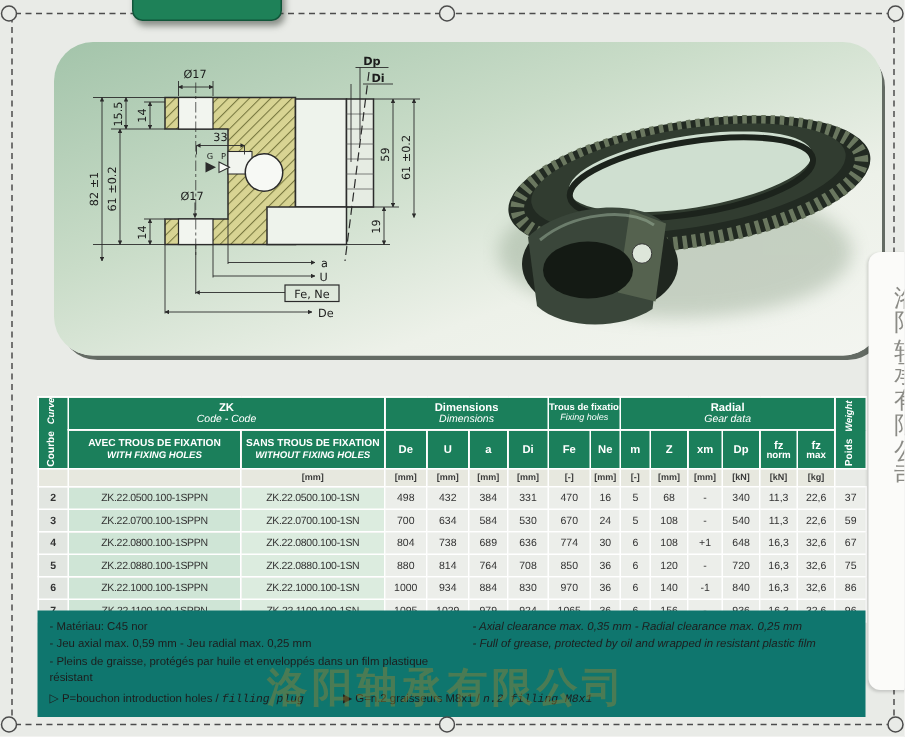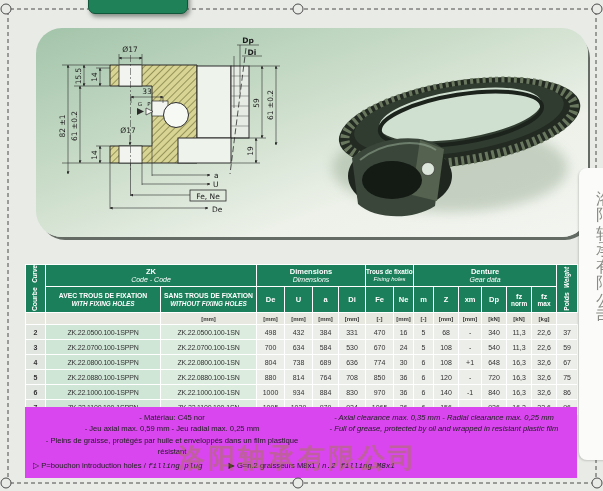--- a/index.html
+++ b/index.html
@@ -31,22 +31,22 @@
   .rotcell{background:#1b7f5b;color:#fff;}
   .rot{writing-mode:vertical-rl;transform:rotate(180deg);margin:0 auto;line-height:1.05;}
   .rot .fr{font-weight:bold;font-size:6.8px;}
   .rot .en{font-style:italic;font-size:6.3px;}
   tr.units td{background:#e7e8df;font-size:6px;font-weight:bold;color:#3a3a3a;height:11px;}
   tbody td{font-size:7px;color:#333;height:14px;background:#eceeea;}
   td.curve{background:#e2e6e1;font-weight:bold;}
   td.c1{background:#cfe5d6;letter-spacing:-0.2px;}
   td.c2{background:#dcecdf;letter-spacing:-0.2px;}
   
-  .notes{position:absolute;left:25px;top:407px;width:552px;height:71px;background:#d946ef;z-index:4;
-         font-size:7.6px;line-height:1.5;color:#1d1d1d;padding:5px 0 0 0;box-sizing:border-box;text-align:center;}
+  .notes{position:absolute;left:25px;top:407px;width:552px;height:71px;background:#0f766e;z-index:4;
+         font-size:7.6px;line-height:1.5;color:#1d1d1d;padding:5px 0 0 0;box-sizing:border-box;}
   .notes .cols{display:grid;grid-template-columns:278px 1fr;column-gap:4px;padding:0 4px 0 8px;}
   .notes .en-line{font-style:italic;}
   .legend{display:flex;gap:26px;padding:2px 0 0 8px;}
   .legend .tri{font-size:8px;}
   .legend .it{font-style:italic;font-family:Liberation Mono, monospace;}
   
   .wm-bottom{position:absolute;left:178px;top:440px;z-index:40;font-family:"DejaVu Sans",sans-serif;
              font-size:27px;font-weight:bold;color:rgba(158,132,48,.42);letter-spacing:3px;pointer-events:none;}
   .side-box{position:absolute;left:579px;top:168px;width:30px;height:292px;background:#fbfbf9;
             border-radius:8px 0 0 8px;box-shadow:-1px 1px 2px rgba(0,0,0,.15);z-index:45;overflow:hidden;}
@@ -234,21 +234,21 @@
         </th>
         <th class="gh" colspan="4">
           <span class="fr">Dimensions</span>
           <span class="en">Dimensions</span>
         </th>
         <th class="gh" colspan="2">
           <span class="fr" style="font-size:6.3px">Trous de fixation</span>
           <span class="en" style="font-size:6px">Fixing holes</span>
         </th>
         <th class="gh" colspan="6">
-          <span class="fr">Denture</span>
+          <span class="fr">Radial</span>
           <span class="en">Gear data</span>
         </th>
         <th class="rotcell" rowspan="2">
           <div class="rot"><span class="fr">Poids</span>
           <span class="en">Weight</span></div>
         </th>
       </tr>
       <tr style="height:26px">
         <th class="codeh">
           <span class="fr">AVEC TROUS DE FIXATION</span>

